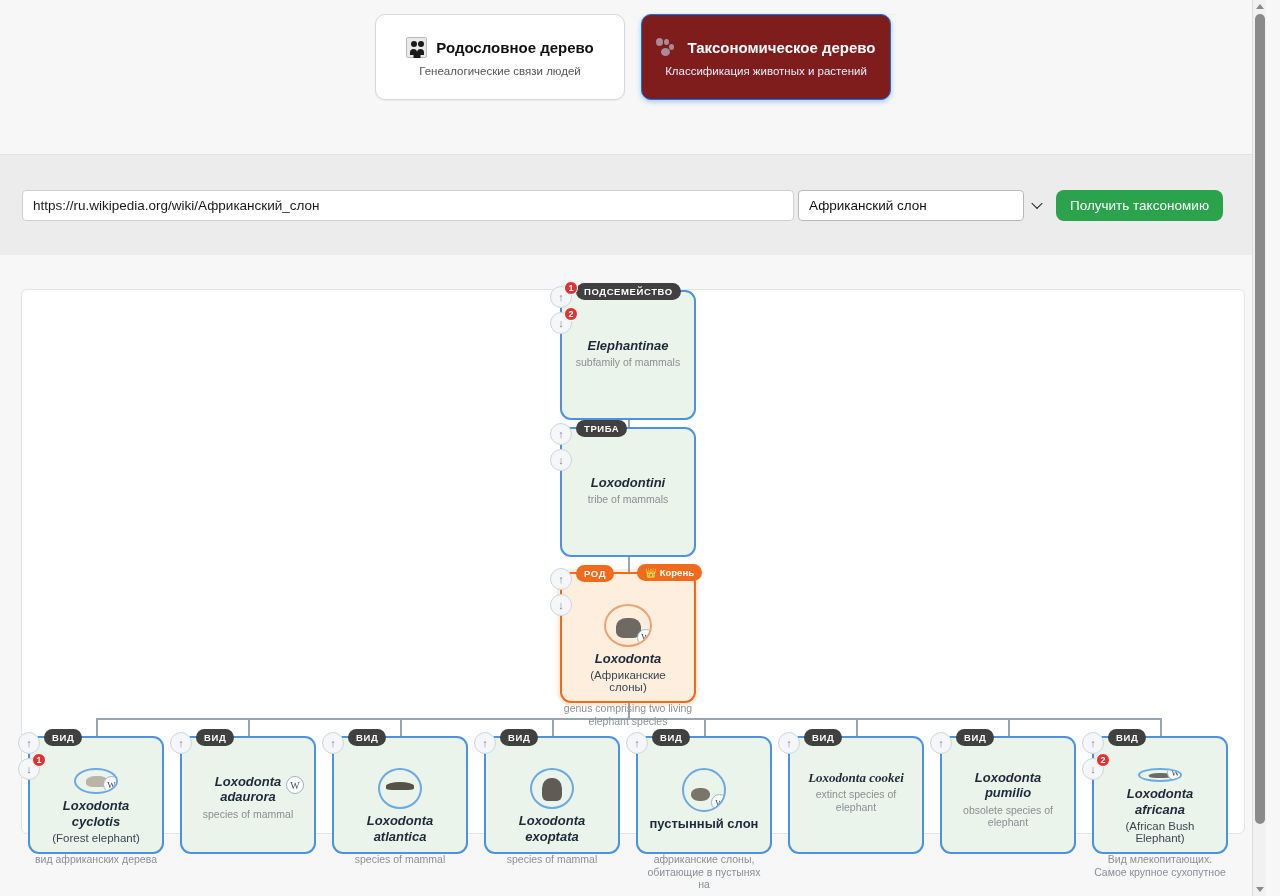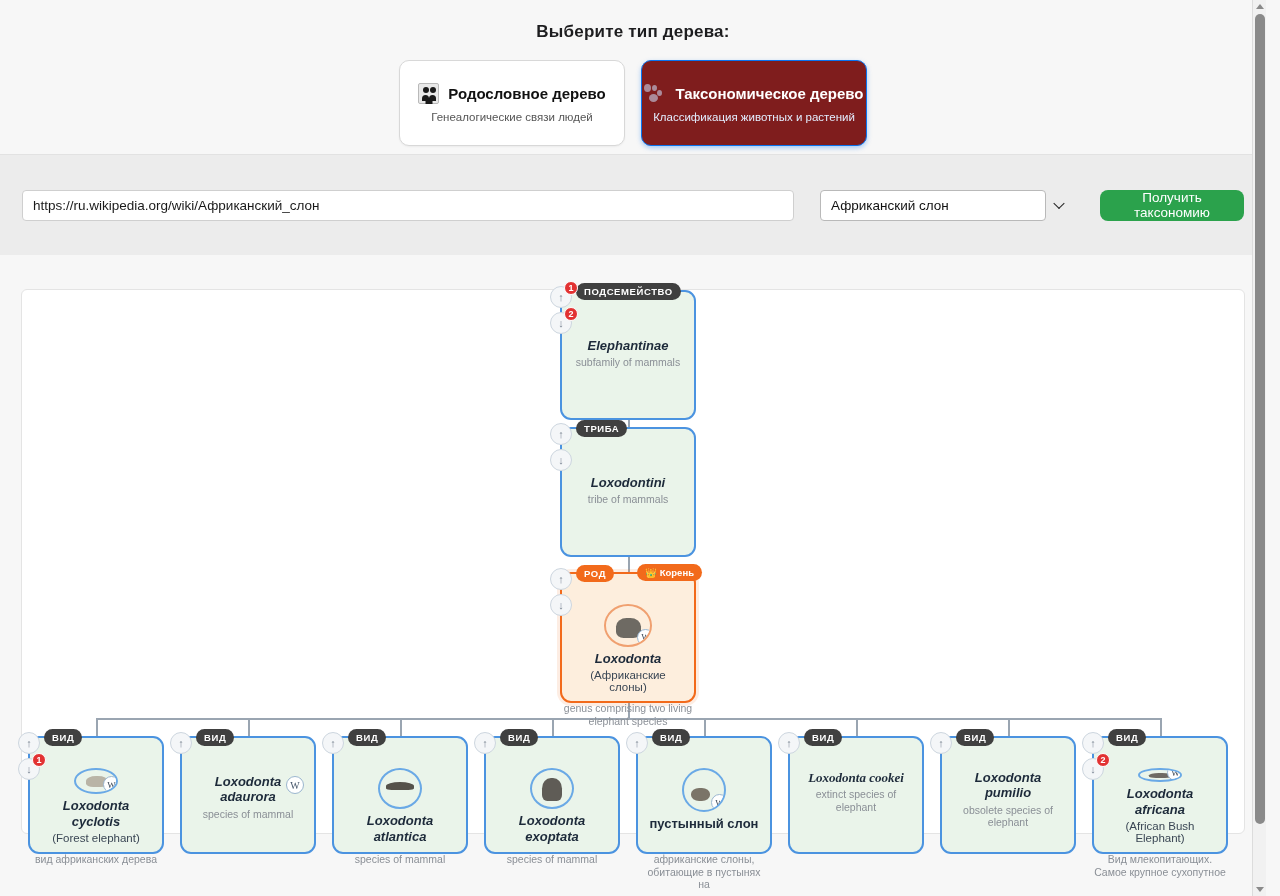--- a/index.html
+++ b/index.html
@@ -23,21 +23,21 @@
   .header-title {
     text-align:center;
     font-size:17px;
     font-weight:bold;
     color:#1d1d1f;
     margin:8px 0 18px 0;
     letter-spacing:.2px;
   }
   .type-cards { display:flex; justify-content:center; gap:16px; }
   .type-card {
-    width:226px; height:86px; border-radius:10px;
+    width:250px; height:86px; border-radius:10px;
     display:flex; flex-direction:column; align-items:center; justify-content:center;
     cursor:pointer;
   }
   .type-card.inactive {
     background:#ffffff; border:1px solid #d8d8d8;
     box-shadow:0 1px 2px rgba(0,0,0,.05);
   }
   .type-card.active {
     background:#7f1d1d; border:1px solid #0a74f0;
     box-shadow:0 2px 5px rgba(10,116,240,.35);
@@ -67,21 +67,21 @@
     position:absolute; background:#cfe3ff; border-radius:50%;
   }
   .p1{width:7px;height:8px;left:0;top:0;}
   .p2{width:5px;height:6px;left:8px;top:1px;}
   .p3{width:5px;height:6px;left:13px;top:6px;}
   .p4{width:9px;height:8px;left:5px;top:10px;}
 
   
   .control-band {
     background:#ececec; height:100px;
-    display:flex; align-items:center; padding:0 22px; gap:26px;
+    display:flex; align-items:center; padding:0 22px; gap:4px;
   }
   .url-input {
     flex:0 0 772px; height:31px; border:1px solid #cfcfcf; border-radius:4px;
     background:#fff; padding:0 10px; font-size:13.5px; color:#1a1a1a;
     font-family:"Liberation Sans", sans-serif; outline:none;
   }
   .select-wrap { position:relative; flex:0 0 254px; }
   .select-box {
     width:226px; height:31px; border:1px solid #b9b9b9; border-radius:4px;
     background:#fff; padding:0 26px 0 10px; font-size:13.5px; color:#111;
@@ -205,21 +205,20 @@
     background:linear-gradient(#3f6a32 0 42%, #8e8255 42% 70%, #5d5c4b 70% 100%); }
   .ph-desert::after{content:"";position:absolute;left:18%;top:44%;width:46%;height:34%;
     background:#7b7468;border-radius:44%;}
 </style>
 </head>
 <body>
 
 <div class="page">
 
   <div class="header-band">
-    <div class="header-title">Выберите тип дерева:</div>
     <div class="type-cards">
 
       <div class="type-card inactive">
         <div class="tc-row">
           <span class="fam-icon"></span>
           <span class="tc-title">Родословное дерево</span>
         </div>
         <div class="tc-sub">Генеалогические связи людей</div>
       </div>
 

